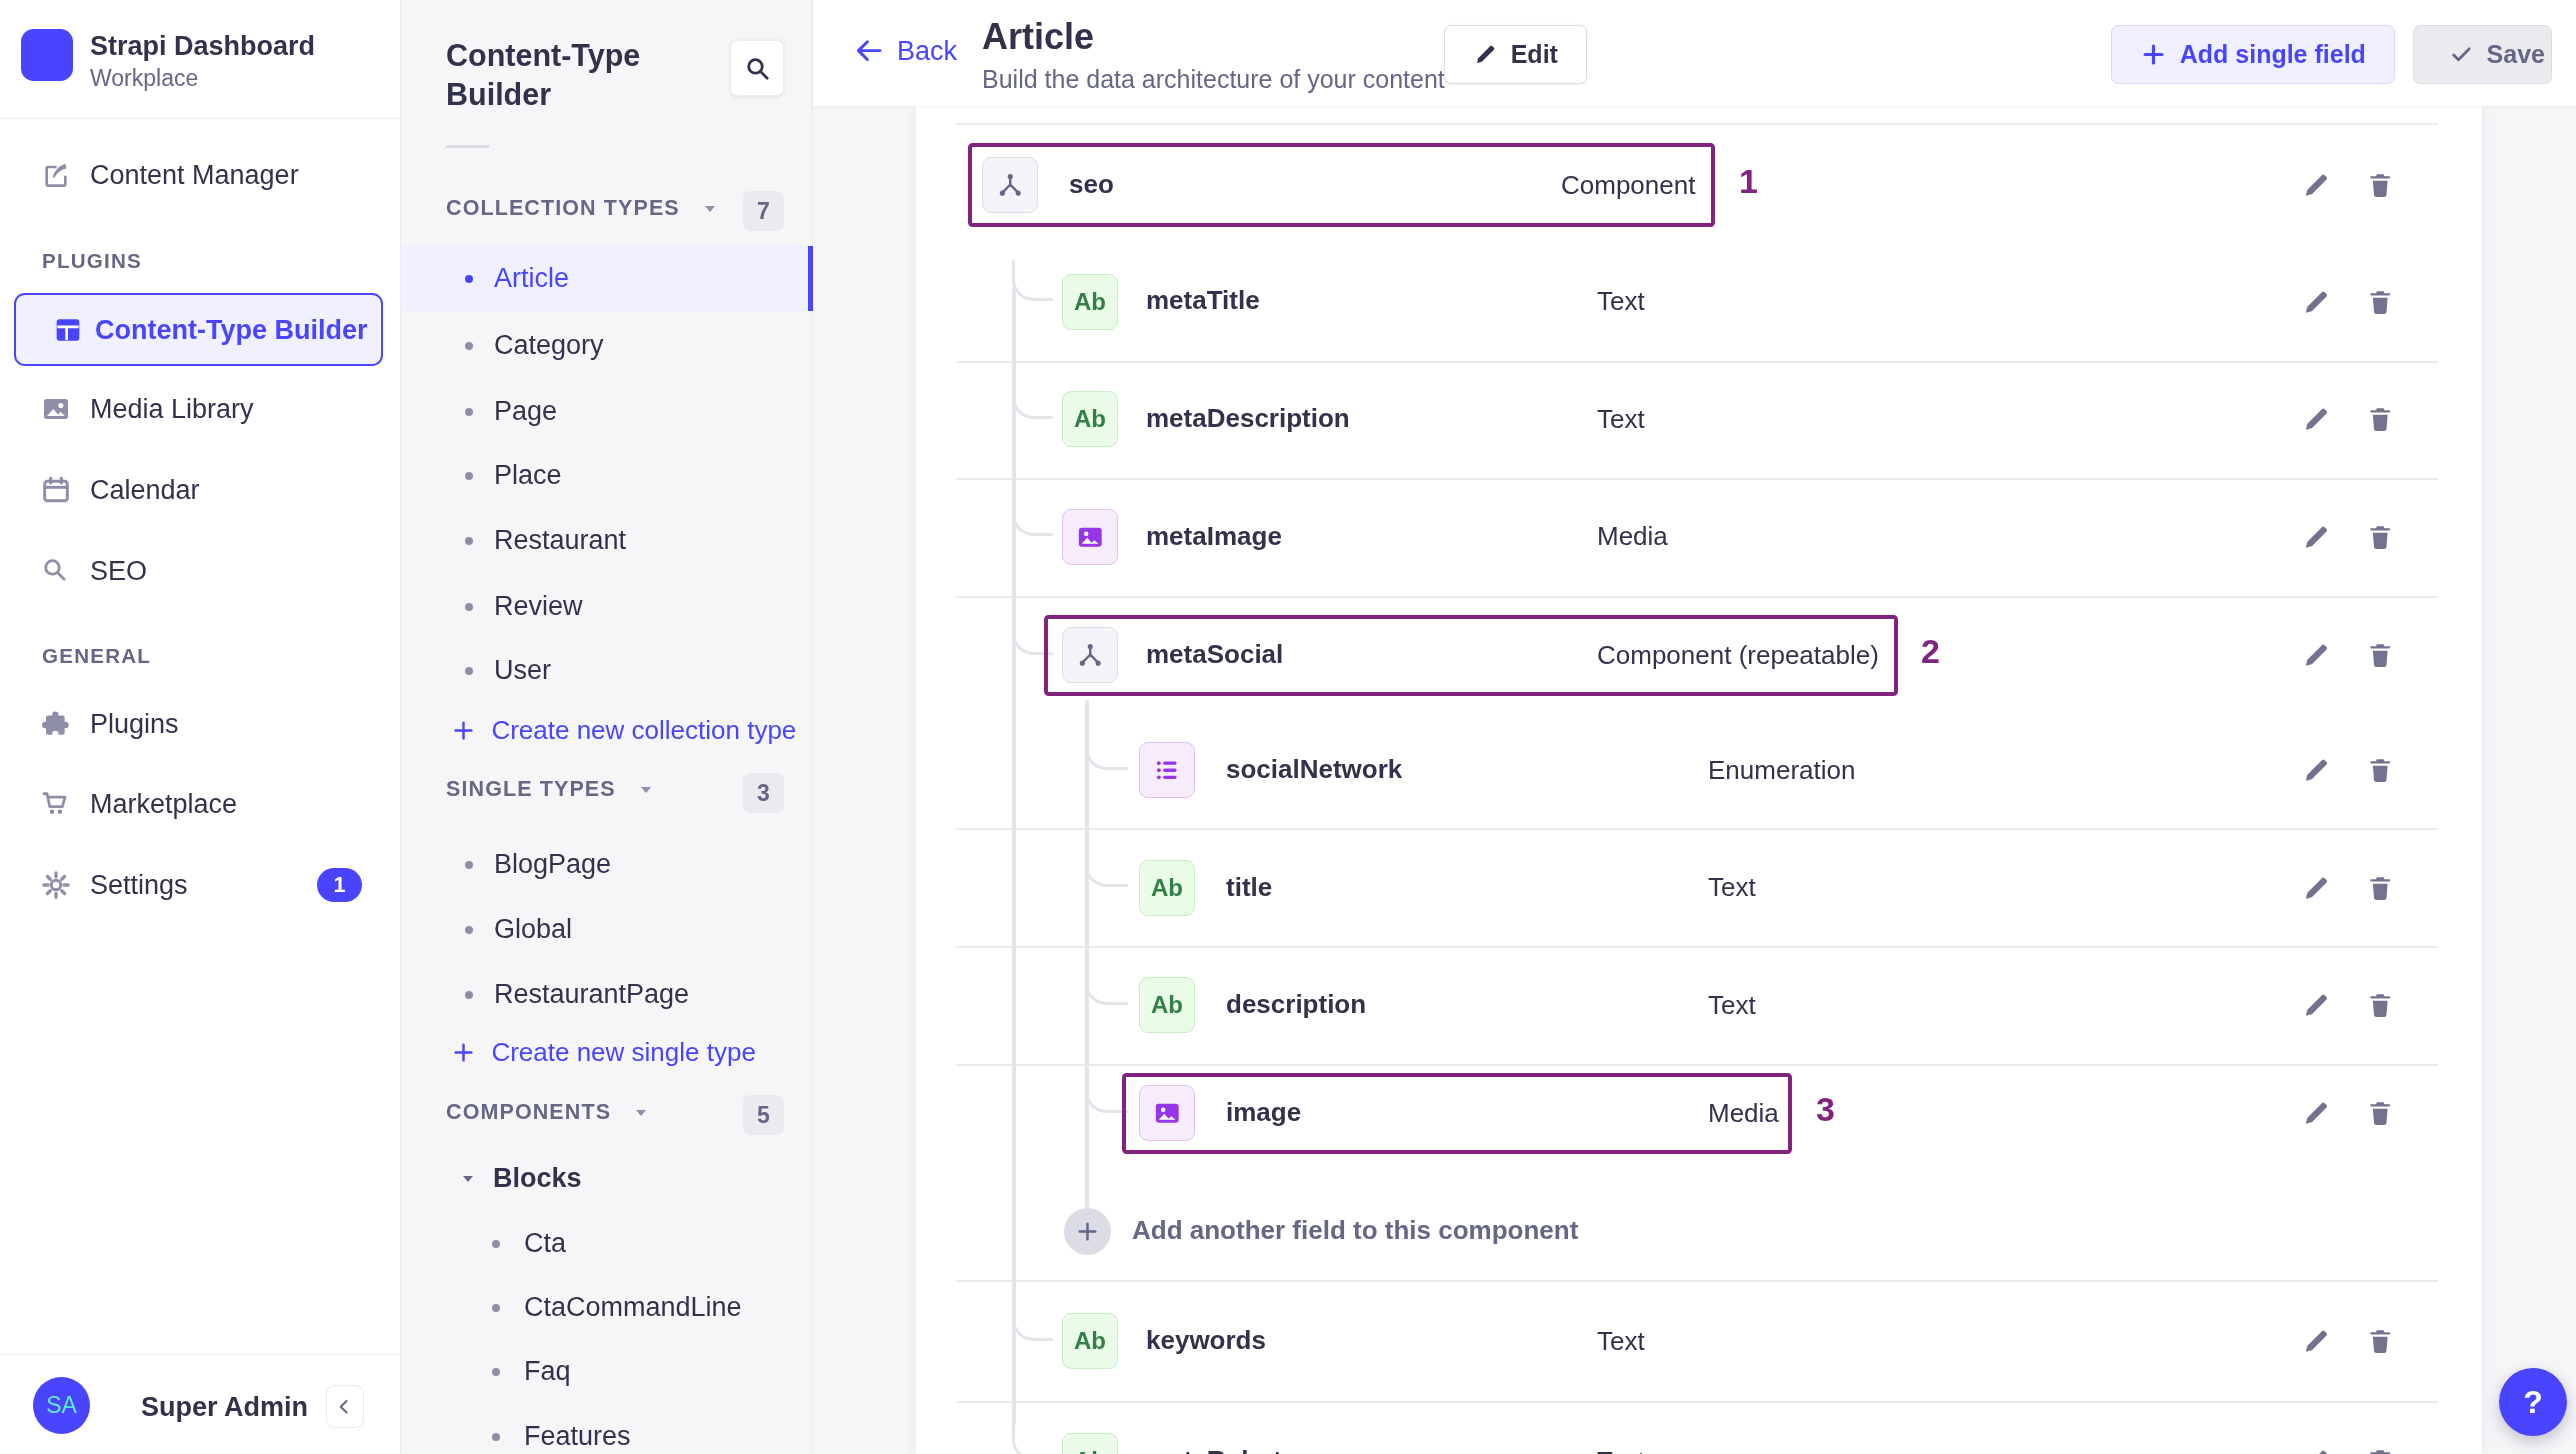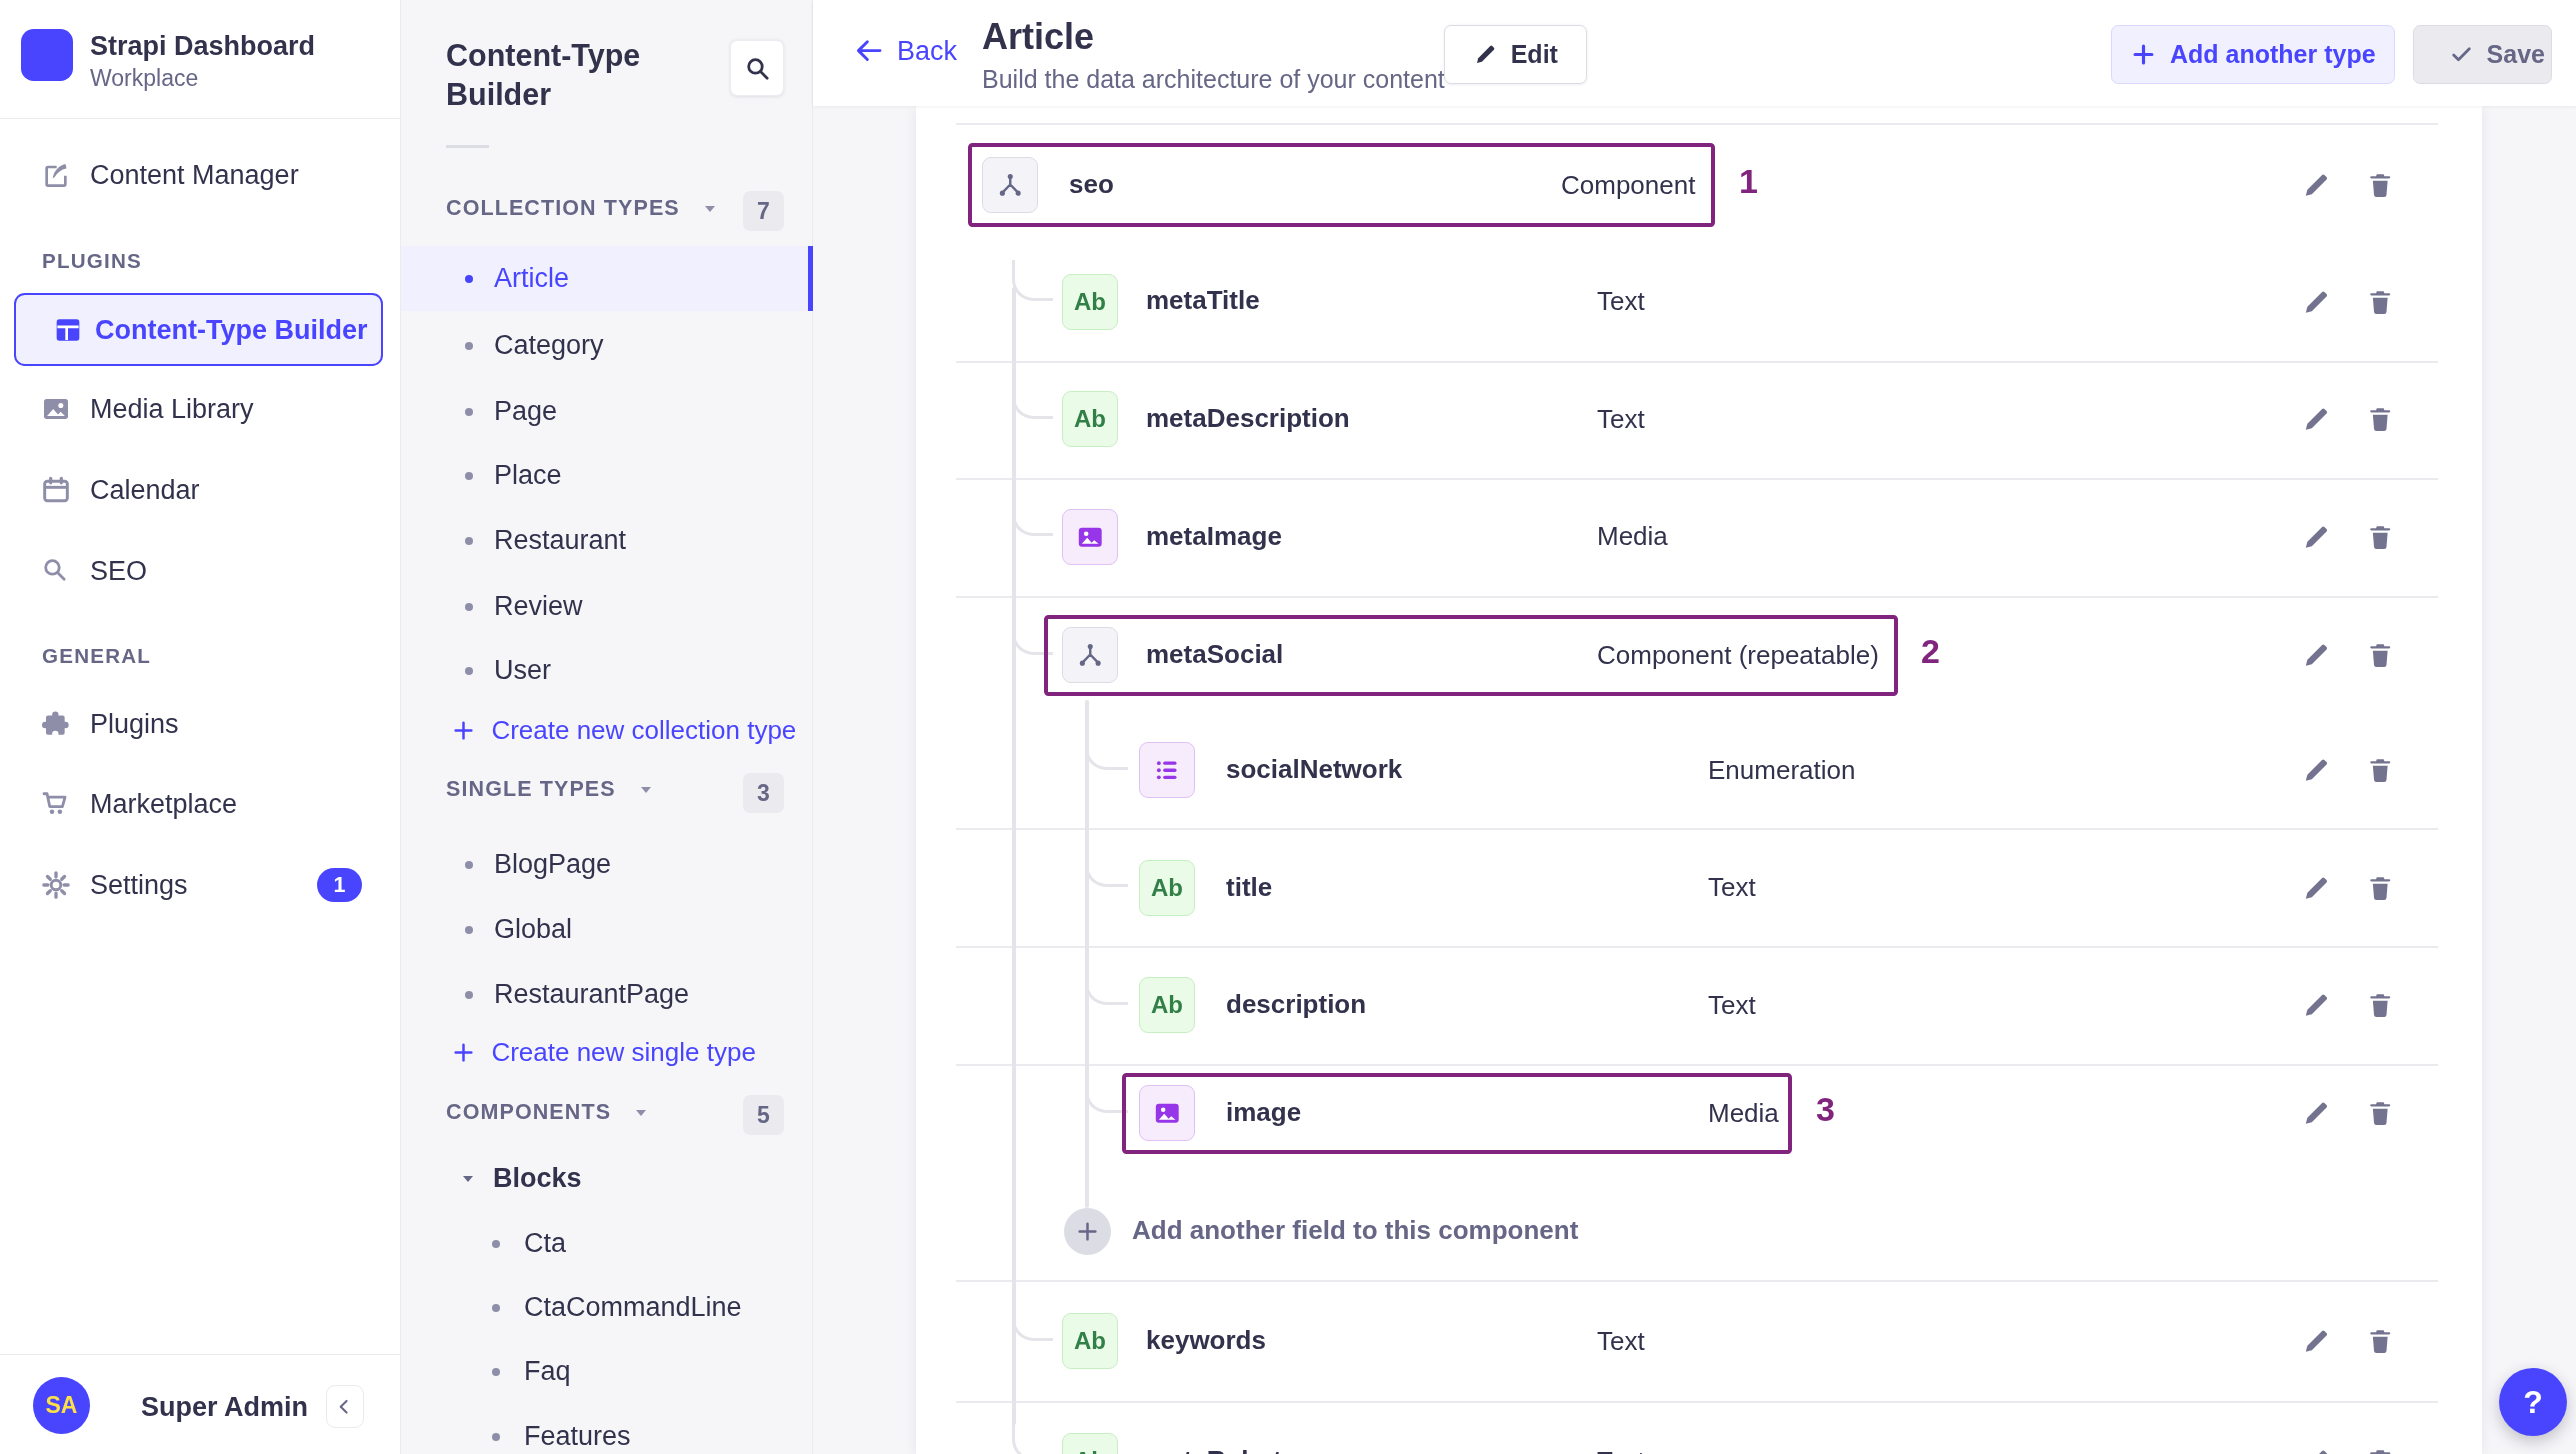--- a/index.html
+++ b/index.html
@@ -12,21 +12,21 @@
   .brand-sub{position:absolute;left:90px;top:65px;font-size:23px;color:#666687;}
   .nav-divider{position:absolute;left:0;width:401px;height:0;border-top:1.8px solid #eaeaef;}
   .nav-item{position:absolute;left:0;width:401px;height:72px;display:flex;align-items:center;cursor:pointer;}
   .nav-item .nicon{position:absolute;left:40px;width:32px;height:32px;color:#8e8ea9;display:flex;}
   .nav-item .nlabel{position:absolute;left:90px;font-size:27px;font-weight:500;color:#32324d;white-space:nowrap;}
   .nav-sec-label{position:absolute;left:42px;font-size:20.6px;font-weight:700;letter-spacing:1.2px;color:#666687;}
   .nav-active-box{position:absolute;left:13.5px;width:369px;height:73px;border:2.7px solid #4945ff;border-radius:10.8px;background:#f0f0ff;box-sizing:border-box;}
   .nav-item.active .nicon{left:52px;color:#4945ff;}
   .nav-item.active .nlabel{left:95px;color:#4945ff;font-weight:600;}
   .nav-badge{position:absolute;left:317px;width:45px;height:34px;border-radius:18px;background:#4945ff;color:#fff;font-size:21.5px;font-weight:700;display:flex;align-items:center;justify-content:center;}
-  .avatar{position:absolute;left:33px;top:1377px;width:57px;height:57px;border-radius:50%;background:#4945ff;color:#fde047;font-size:23px;font-weight:700;display:flex;align-items:center;justify-content:center;}
+  .avatar{position:absolute;left:33px;top:1377px;width:57px;height:57px;border-radius:50%;background:#4945ff;color:#5eead4;font-size:23px;font-weight:400;display:flex;align-items:center;justify-content:center;}
   .user-name{position:absolute;left:141px;top:1392px;font-size:27px;font-weight:600;color:#32324d;}
   .collapse-btn{position:absolute;left:326px;top:1385px;width:38px;height:43px;border-radius:9px;border:1.8px solid #eaeaef;background:#fff;display:flex;align-items:center;justify-content:center;color:#666687;cursor:pointer;box-sizing:border-box;}
   
   #subnav{position:absolute;left:401px;top:0;width:412px;height:1454px;background:#f6f6f9;border-right:0.9px solid #eaeaef;box-sizing:border-box;}
   .subnav-title{position:absolute;left:45px;top:36px;width:269px;font-size:30.5px;font-weight:700;line-height:39px;color:#32324d;}
   .search-btn{position:absolute;left:329px;top:40px;width:54px;height:56px;background:#fff;border:0.9px solid #ececf2;border-radius:7.2px;box-shadow:0 0.9px 3.6px rgba(33,33,52,.1);display:flex;align-items:center;justify-content:center;color:#32324d;cursor:pointer;box-sizing:border-box;}
   .subnav-rule{position:absolute;left:45px;top:145px;width:43px;height:2.7px;background:#dcdce4;}
   .sec-head{position:absolute;left:45px;display:flex;align-items:center;gap:20px;font-size:21.5px;font-weight:700;letter-spacing:1.1px;color:#666687;cursor:pointer;}
   .sec-head .caret{color:#8e8ea9;display:flex;}
   .count-badge{position:absolute;left:342px;width:41px;height:40px;border-radius:7.2px;background:#eaeaef;color:#666687;font-size:23px;font-weight:600;display:flex;align-items:center;justify-content:center;}
@@ -343,21 +343,21 @@
         </svg>
       </span>
     <span>Edit</span>
   </div>
   <div class="btn btn-add">
     <span class="svg-slot">
         <svg width="27" height="27" viewBox="0 0 24 24">
           <path d="M12 4.5v15M4.5 12h15" stroke="currentColor" stroke-width="2.8" stroke-linecap="round"></path>
         </svg>
       </span>
-    <span>Add another type</span>
+    <span>Add single field</span>
   </div>
   <div class="btn btn-save">
     <span class="svg-slot">
         <svg width="25" height="25" viewBox="0 0 24 24">
           <path d="M4.5 12.5l4.6 4.6L19.5 6.5" fill="none" stroke="currentColor" stroke-width="2.6" stroke-linecap="round" stroke-linejoin="round"></path>
         </svg>
       </span>
     <span>Save</span>
   </div>
 

